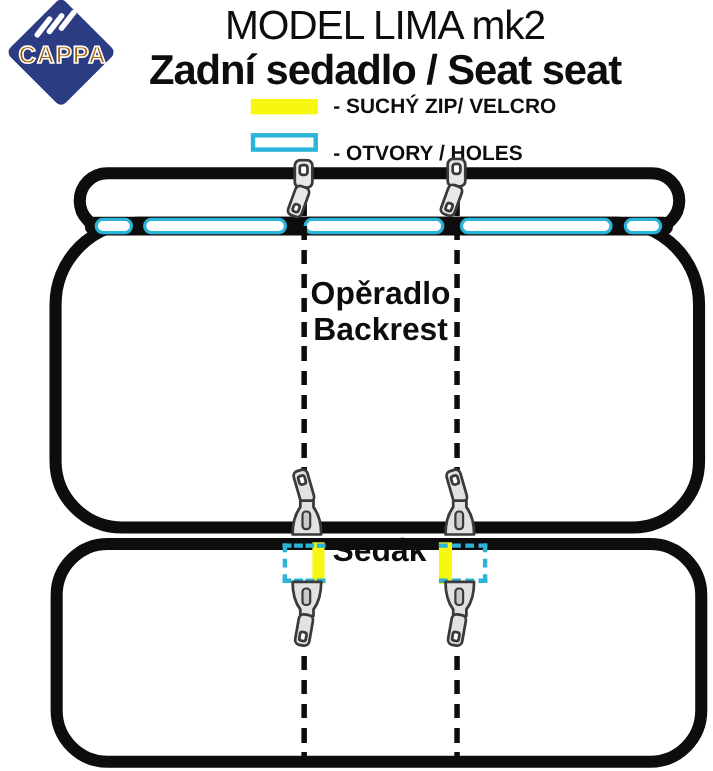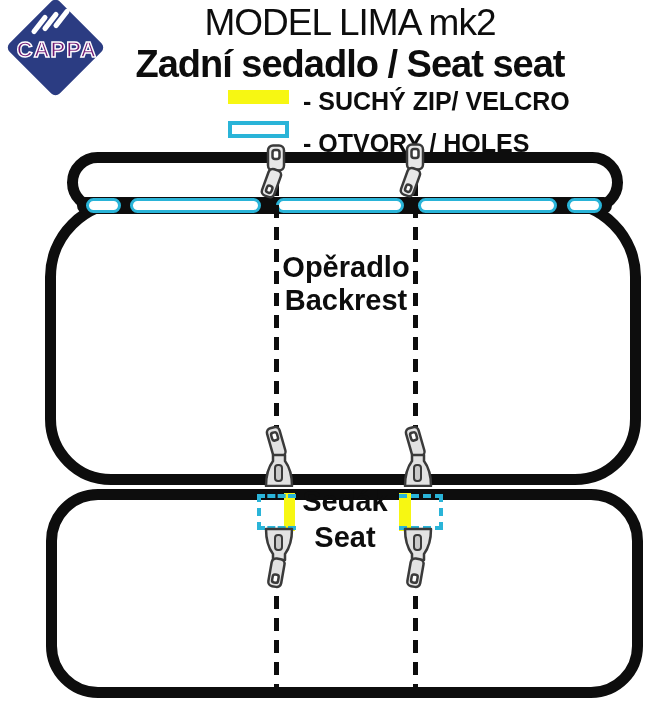--- a/index.html
+++ b/index.html
@@ -8,31 +8,31 @@
     overflow:hidden; font-family:"Liberation Sans", sans-serif; color:#0d0d0d;
   }
   
   .logo { position:absolute; left:6px; top:0; width:102px; height:98px; }
   .logo-diamond { position:absolute; left:14px; top:12px; width:71px; height:71px;
     background:#2b3c82; transform:rotate(45deg); border-radius:6px; }
   .logo-stripe { position:absolute; width:5px; height:23px; background:#fff;
     border-radius:2.5px; transform:rotate(38deg); }
   .ls1 { left:31px; top:13px; } .ls2 { left:42px; top:10px; } .ls3 { left:53px; top:7px; }
   .logo-text { position:absolute; left:0; right:0; top:37px; text-align:center;
-    font-size:22px; font-weight:700; letter-spacing:1px; color:#701a75;
+    font-size:22px; font-weight:700; letter-spacing:1px; color:#a16207;
     -webkit-text-stroke:1.4px #ffffff; }
   
   .title { position:absolute; left:90px; top:2px; width:520px; text-align:center; }
   .title-line1 { font-size:37px; font-weight:400; letter-spacing:-1px; line-height:42px; }
   .title-line2 { font-size:38px; font-weight:700; letter-spacing:-1px; line-height:40px; }
   
   .velcro-swatch { position:absolute; left:228px; top:90px; width:61px; height:14px; background:#f7f712; }
   .holes-swatch  { position:absolute; left:228px; top:121px; width:61px; height:17px;
     background:#fff; border:4px solid #2ab4d8; box-sizing:border-box; }
-  .legend-label  { position:absolute; left:303px; font-size:25px; font-weight:700; white-space:nowrap; }
+  .legend-label  { position:absolute; left:303px; font-size:19px; font-weight:700; white-space:nowrap; }
   .ll1 { top:87px; } .ll2 { top:118px;margin-top:11px; }
   
   .headrest-band { position:absolute; left:67px; top:152px; width:556px; height:61px;
     border:11px solid #0d0d0d; border-radius:32px; box-sizing:border-box; background:#fff; z-index:1; }
   .backrest-body { position:absolute; left:45px; top:197px; width:596px; height:288px;
     border:11px solid #0d0d0d; border-radius:80px 80px 66px 66px; box-sizing:border-box;
     background:#fff; z-index:2; }
   .slot-bar { position:absolute; left:77px; top:197px; width:535px; height:17px;
     background:#0d0d0d; border-radius:9px; z-index:3; }
   .slot { position:absolute; top:198px; height:15px; background:#fff;
@@ -110,21 +110,20 @@
 
   <div class="seat-body"></div>
   <div class="velcro-strip vs-left"></div>
   <div class="velcro-strip vs-right"></div>
   <div class="hole-rect hr-left"></div>
   <div class="hole-rect hr-right"></div>
   <div class="zip-line sl-left"></div>
   <div class="zip-line sl-right"></div>
   <div class="seat-label">
     <div>Sedák</div>
-    <div>Seat</div>
   </div>
 
   <svg class="zipper zt-left" width="36" height="62" viewBox="0 0 36 62">
     <g fill="#e8e8e8" stroke="#3a3a3a" stroke-width="2.5" stroke-linejoin="round">
       <rect x="10" y="1.5" width="16" height="25" rx="5"></rect>
       <rect x="14.5" y="6" width="7" height="9" rx="2.5" fill="#ffffff"></rect>
       <g transform="rotate(20 18 28)">
         <rect x="11" y="26" width="13" height="28" rx="4.5"></rect>
         <rect x="14.8" y="43" width="5.5" height="7" rx="2.2" fill="#ffffff"></rect>
       </g>

